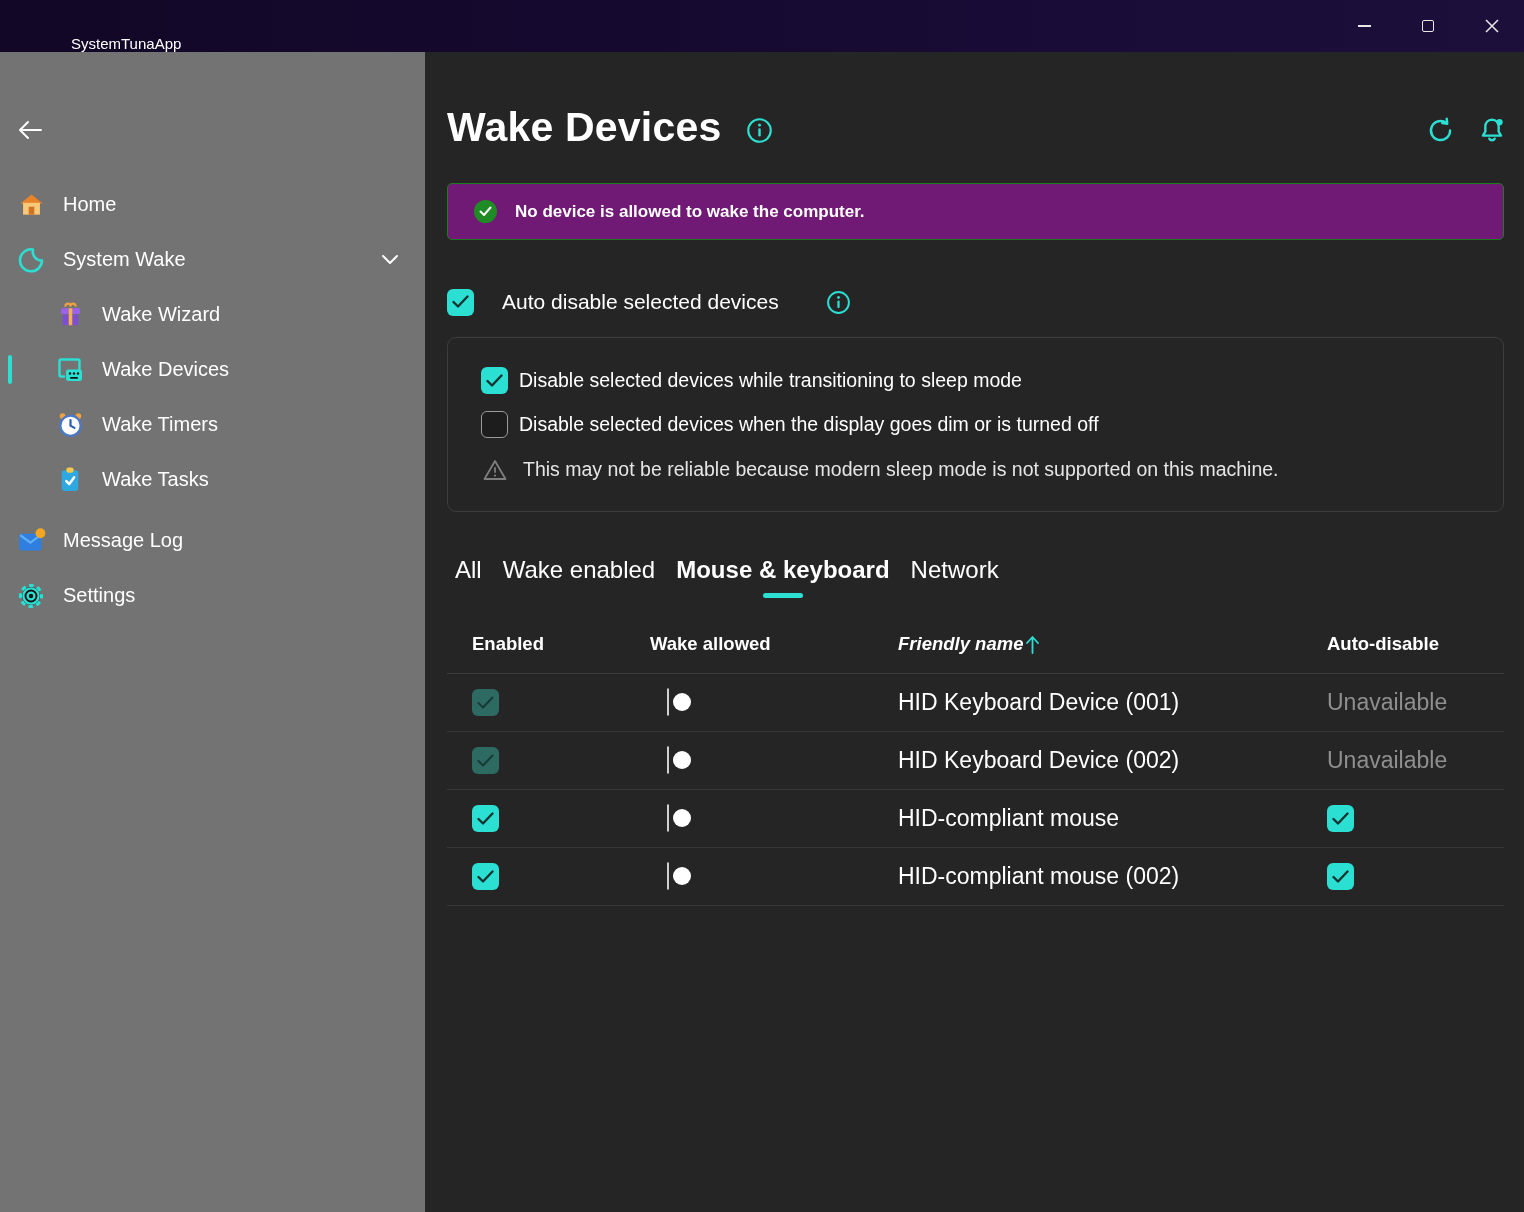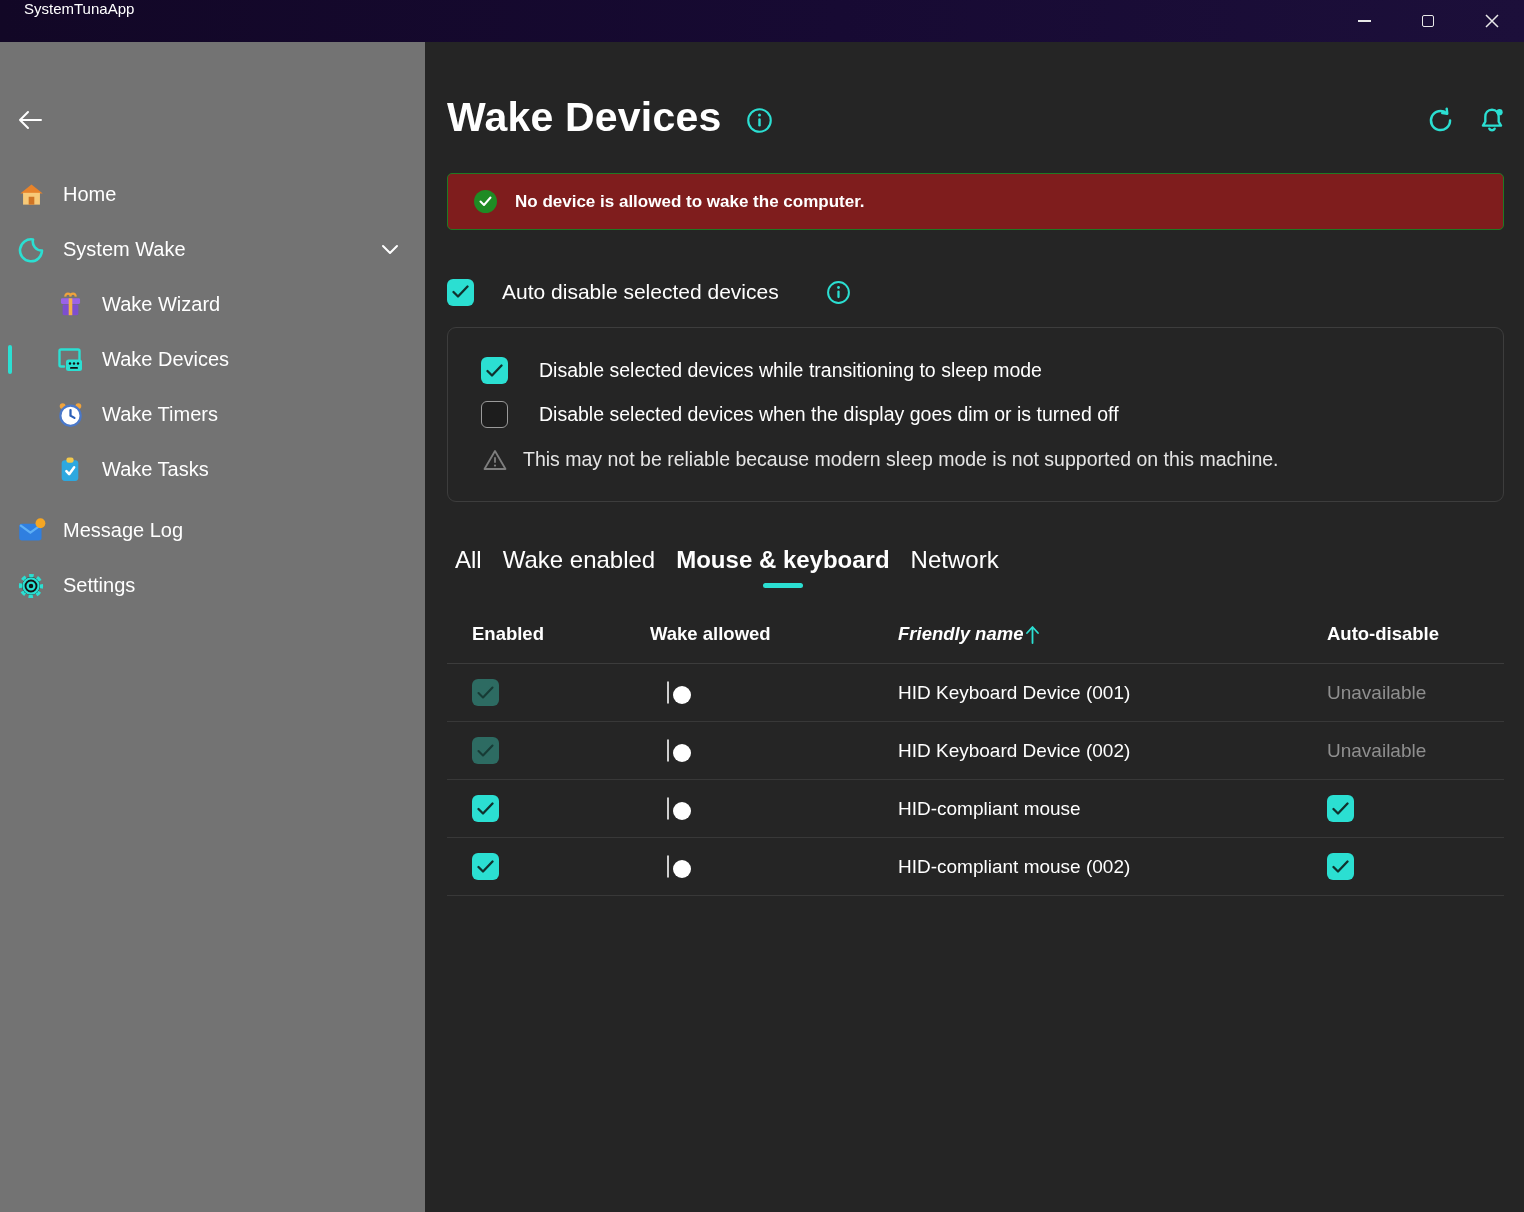--- a/index.html
+++ b/index.html
@@ -3,22 +3,22 @@
 <meta charset="utf-8">
 <style>
   * { box-sizing: border-box; margin: 0; padding: 0; }
   html,body { width:1524px; height:1212px; }
   body {
     font-family: "Liberation Sans", sans-serif;
     background:#252525; color:#fff; overflow:hidden;
   }
   
   .titlebar {
-    height:42px; background:linear-gradient(90deg,#120726 0%, #170a33 55%, #1c0f3a 100%);
-    display:flex; align-items:flex-start; justify-content:space-between;
+    height:52px; background:linear-gradient(90deg,#120726 0%, #170a33 55%, #1c0f3a 100%);
+    display:flex; align-items:flex-end; justify-content:space-between;padding-left:47px;
   }
   .titlebar-title { font-size:15px; padding-left:24px; color:#fff; }
   .win-controls { display:flex; height:100%; }
   .win-btn { width:64px; height:100%; display:flex; align-items:center; justify-content:center; cursor:default; }
   .min-glyph { width:13px; height:2px; background:#e8e8e8; }
   .max-glyph { width:12px; height:12px; border:1.6px solid #e8e8e8; border-radius:2px; }
   
   .app { display:flex; height:1170px; }
   .sidebar { width:425px; background:#737373; position:relative; flex:none; }
   .main { flex:1; position:relative; padding:0 20px 0 22px; }
@@ -40,21 +40,21 @@
   .icon24 { width:30px; height:30px; flex:none; display:flex; align-items:center; justify-content:center; }
   
   .page-head { margin-top:52px; display:flex; align-items:center; }
   .page-title { font-size:41px; font-weight:600; letter-spacing:0.2px; }
   .title-info { margin-left:24px; margin-top:6px; }
   .head-actions { position:absolute; top:64px; right:18px; display:flex; gap:24px; }
   .icon-btn { width:28px; height:28px; display:flex; align-items:center; justify-content:center; cursor:default; }
   
   .banner {
     margin-top:32px; height:57px; border:1px solid #1f7a24; border-radius:5px;
-    background:#7f1d1d; display:flex; align-items:center; padding-left:26px; gap:18px;
+    background:#701a75; display:flex; align-items:center; padding-left:26px; gap:18px;
   }
   .banner-text { font-size:17px; font-weight:600; }
   .success-circle {
     width:23px; height:23px; border-radius:50%; background:#1f8b24;
     display:flex; align-items:center; justify-content:center; flex:none;
   }
   
   .cbx {
     width:27px; height:27px; border-radius:6px; flex:none;
     display:flex; align-items:center; justify-content:center;
@@ -63,41 +63,41 @@
   .cbx.checked-muted { background:#2d6b62; }
   .cbx.unchecked { background:#1d1d1d; border:1px solid #9a9a9a; }
   .auto-row { margin-top:48px; display:flex; align-items:center; gap:28px; }
   .auto-row .lbl { font-size:21px; }
   .auto-row .info { margin-left:18px; }
   
   .panel {
     margin-top:21px; height:175px; border:1px solid #3d3d3d; border-radius:9px;
     padding:29px 0 0 33px;
   }
-  .panel-row { display:flex; align-items:center; gap:31px; margin-bottom:17px; }
+  .panel-row { display:flex; align-items:center; gap:11px; margin-bottom:17px; }
   .panel-row .lbl { font-size:19.5px; }
   .warn-row { display:flex; align-items:center; gap:15px; margin-top:20px; }
   .warn-row .lbl { font-size:19.5px; color:#e5e5e5; }
   .warn-icn { width:27px; display:flex; justify-content:center; flex:none; }
   
   .tabs { margin-top:44px; display:flex; gap:21px; padding-left:8px; }
   .tab { font-size:24px; padding-bottom:14px; position:relative; cursor:default; }
   .tab.selected { font-weight:700; }
   .tab.selected::after {
     content:""; position:absolute; left:50%; transform:translateX(-50%);
     bottom:0; width:40px; height:5px; border-radius:3px; background:#2bdfd2;
   }
   
   .tbl { margin-top:16px; }
   .tbl-head, .tbl-row {
     display:grid; grid-template-columns:178px 248px 429px 1fr;
     align-items:center; padding-left:25px;
   }
   .tbl-head { height:60px; border-bottom:1px solid #3c3c3c; font-weight:700; font-size:18.5px; }
-  .tbl-row { height:58px; border-bottom:1px solid #383838; font-size:19px; }
+  .tbl-row { height:58px; border-bottom:1px solid #383838; font-size:23px; }
   .sort-col { display:flex; align-items:flex-end; gap:0;font-style:italic; }
   .toggle {
     width:58px; height:28px; border-radius:15px; background:#161616;
     border:1px solid #cfcfcf; position:relative; margin-left:17px; cursor:default;
   }
   .toggle .knob {
     position:absolute; left:5px; top:4px; width:18px; height:18px;
     border-radius:50%; background:#fff;
   }
   .unavail { color:#8f8f8f; }

